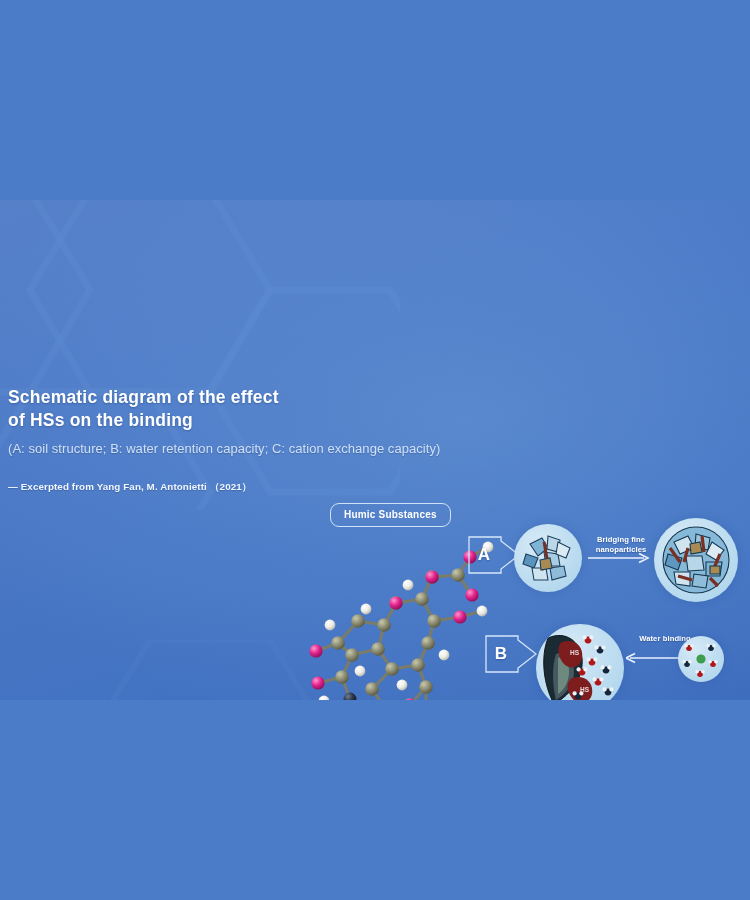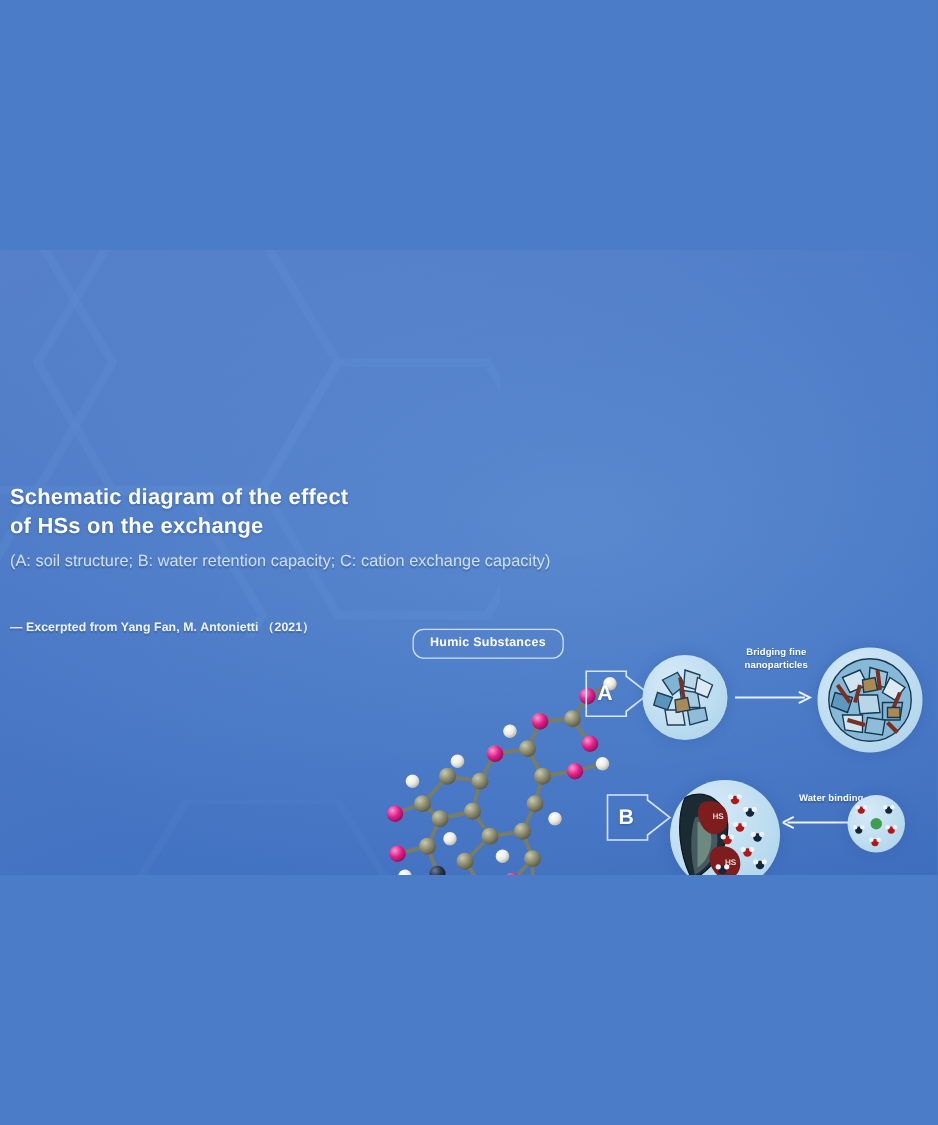--- a/index.html
+++ b/index.html
@@ -33,21 +33,21 @@
   .headline{
     color:#ffffff;font-size:17.5px;font-weight:bold;line-height:23px;
     letter-spacing:.2px;text-shadow:0 1px 2px rgba(20,50,100,.35);
   }
   .headline div{white-space:nowrap;}
   .subnote{
     margin-top:9px;color:#cfe0f6;font-size:13px;letter-spacing:.05px;
     text-shadow:0 1px 1px rgba(20,50,100,.3);white-space:nowrap;
   }
   .credit{
-    margin-top:40px;color:#f0f5ff;font-size:9.8px;font-weight:bold;
+    margin-top:25px;color:#f0f5ff;font-size:9.8px;font-weight:bold;
     letter-spacing:.1px;text-shadow:0 1px 1px rgba(20,50,100,.3);white-space:nowrap;
   }
 
   
   .hs-pill{
     position:absolute;left:330px;top:303px;
     padding:5px 13px 6px;border:1.4px solid #cfe2fa;border-radius:9px;
     color:#ffffff;font-size:10px;font-weight:bold;letter-spacing:.2px;
     background:rgba(86,132,205,.22);white-space:nowrap;
   }
@@ -75,21 +75,21 @@
   .c-a2{left:654px;top:318px;width:84px;height:84px;}
   .c-b1{left:536px;top:424px;width:88px;height:88px;}
   .c-b2{left:678px;top:436px;width:46px;height:46px;}
 
   
   .flowlbl{
     position:absolute;color:#ffffff;font-size:7.6px;font-weight:bold;
     line-height:10px;text-align:center;letter-spacing:.1px;
     text-shadow:0 1px 1px rgba(20,50,100,.4);
   }
-  .lbl-a{left:586px;top:317px;width:70px;}
+  .lbl-a{left:586px;top:335px;width:70px;}
   .lbl-b{left:628px;top:434px;width:74px;}
 
   .flowarrow{position:absolute;}
   .ar-a{left:588px;top:352px;width:64px;height:12px;}
   .ar-b{left:626px;top:452px;width:54px;height:12px;}
 </style>
 </head>
 <body>
 
 <div class="stage">
@@ -110,21 +110,21 @@
     <svg class="hexwatermark2" viewBox="0 0 420 200">
       <g fill="none" stroke="#6a9ada" stroke-width="6" stroke-opacity="0.45">
         <polygon points="110,0 230,0 290,98 230,198 110,198 50,98"></polygon>
         <polygon points="290,98 410,98 470,196 410,296 290,296 230,196"></polygon>
       </g>
     </svg>
 
     <div class="textblock">
       <div class="headline">
         <div>Schematic diagram of the effect</div>
-        <div>of HSs on the exchange</div>
+        <div>of HSs on the binding</div>
       </div>
       <div class="subnote">(A: soil structure; B: water retention capacity; C: cation exchange capacity)</div>
       <div class="credit">— Excerpted from Yang Fan, M. Antonietti （2021）</div>
     </div>
 
     <div class="hs-pill">Humic Substances</div>
 
     <svg class="molecule" viewBox="0 0 210 285">
       <defs>
         <radialGradient id="gC" cx="34%" cy="30%" r="72%">

